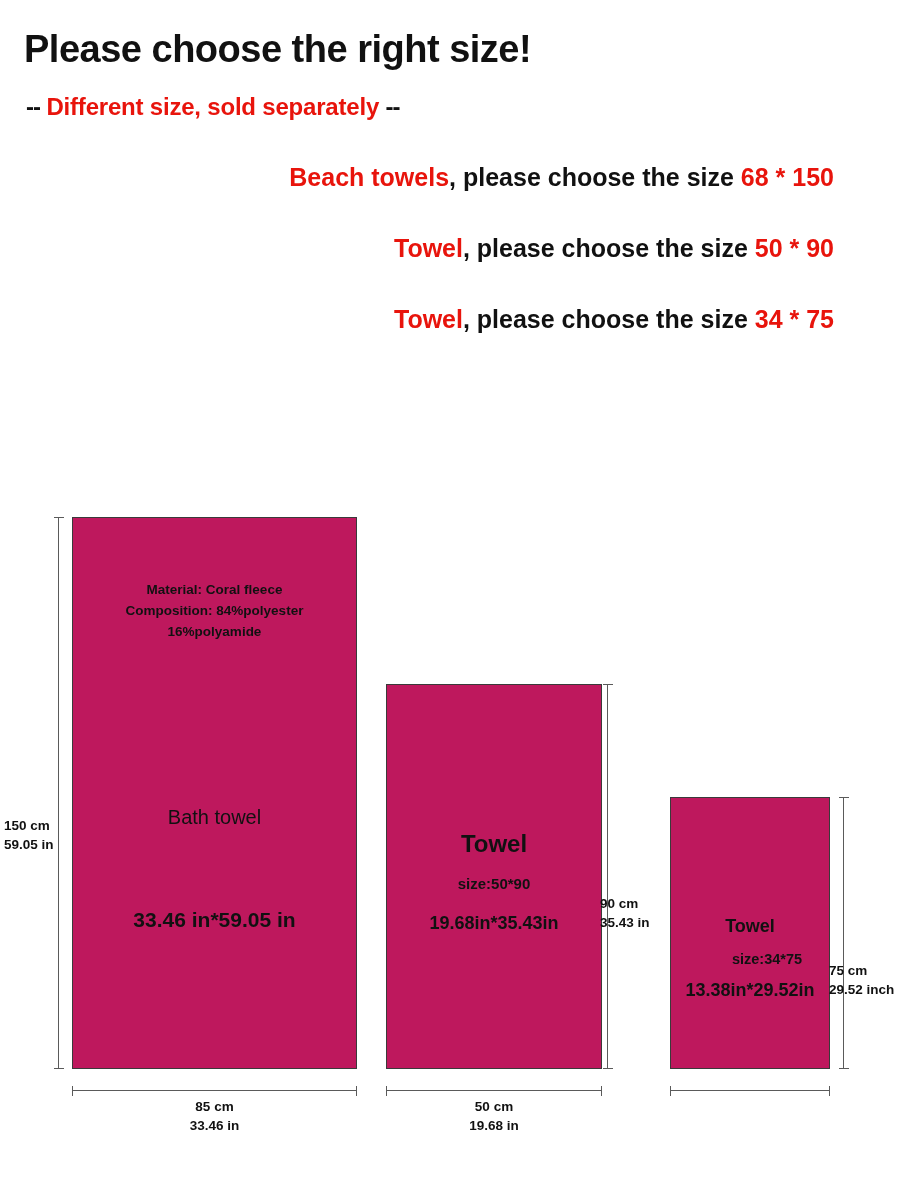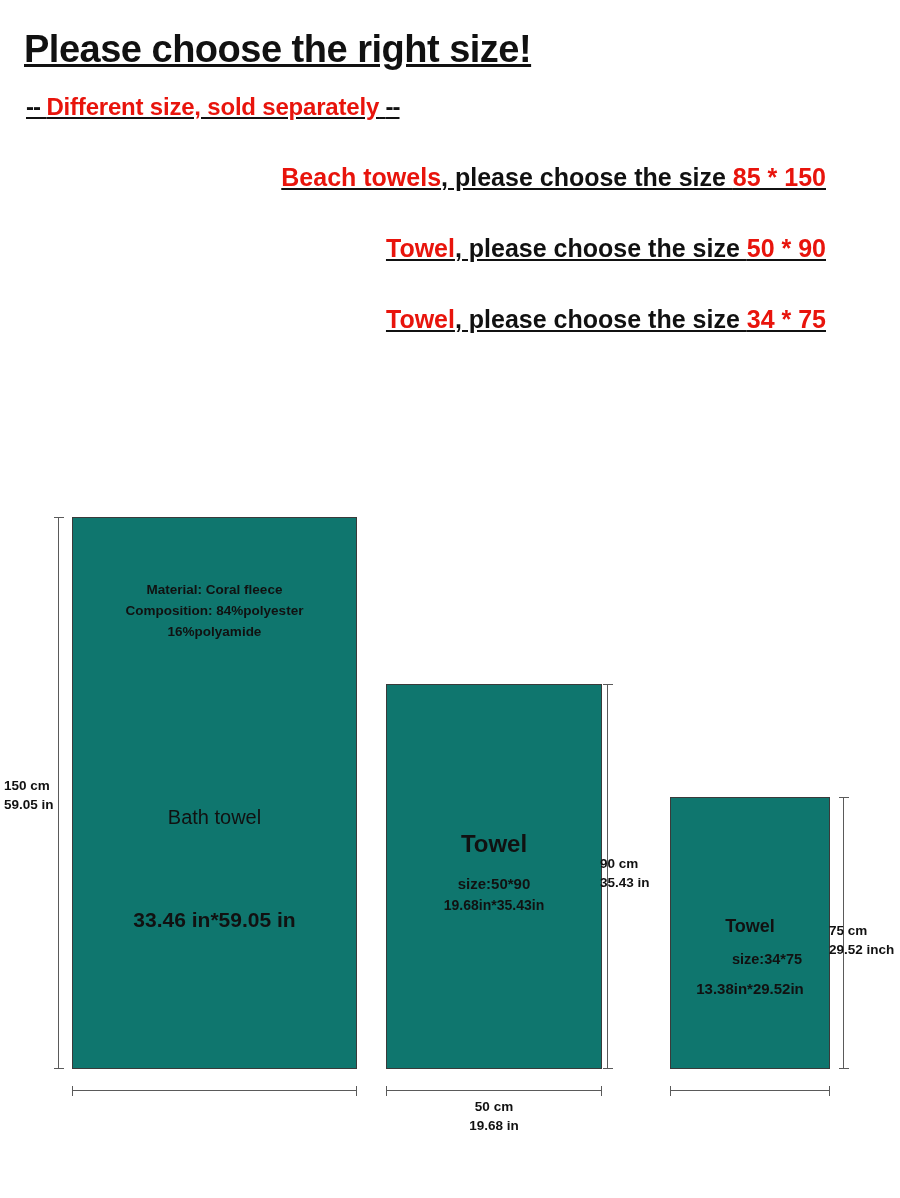--- a/index.html
+++ b/index.html
@@ -11,22 +11,21 @@
     height: 1198px;
     background: #ffffff;
     font-family: "Liberation Sans", sans-serif;
     color: #111111;
     position: relative;
     overflow: hidden;
   }
 
   
   .headings {
-    padding: 28px 16px 0 0;
-    text-decoration: underline;
+    padding: 28px 8px 0 0;
   }
   .title {
     font-size: 38px;
     font-weight: bold;
     color: #111111;
     margin: 0 0 0 24px;
     letter-spacing: -0.5px;
   }
   .subtitle {
     margin: 22px 0 0 26px;
@@ -58,21 +57,21 @@
   
   .diagram {
     position: absolute;
     left: 0;
     top: 480px;
     width: 900px;
     height: 700px;
   }
   .towel {
     position: absolute;
-    background: #0f766e;
+    background: #be185d;
     border: 1px solid #3a3a3a;
     box-sizing: border-box;
   }
   
   #towel-large {
     left: 72px;
     top: 37px;
     width: 285px;
     height: 552px;
   }
@@ -112,25 +111,25 @@
     right: 0;
     text-align: center;
     color: #111111;
   }
   #large-name   { top: 288px; font-size: 20px; font-weight: normal; }
   #large-size   { top: 333px; font-size: 21px; font-weight: bold; }
   #large-inch   { top: 390px; font-size: 21px; font-weight: bold; }
 
   #med-name   { top: 145px; font-size: 24px; font-weight: bold; }
   #med-size   { top: 190px; font-size: 15px; font-weight: bold; }
-  #med-inch   { top: 212px; font-size: 14px; font-weight: bold; }
+  #med-inch   { top: 228px; font-size: 18px; font-weight: bold; }
 
   #small-name   { top: 118px; font-size: 18px; font-weight: bold; }
   #small-size   { top: 153px; font-size: 14.5px; font-weight: bold; margin-left: 34px; }
-  #small-inch   { top: 182px; font-size: 15px; font-weight: bold; }
+  #small-inch   { top: 182px; font-size: 18px; font-weight: bold; }
 
   
   .dim-v {
     position: absolute;
     border-left: 1px solid #5a5a5a;
   }
   .dim-v::before, .dim-v::after {
     content: "";
     position: absolute;
     left: -5px;
@@ -156,36 +155,36 @@
 
   .dim-label {
     position: absolute;
     font-size: 13.5px;
     font-weight: bold;
     line-height: 1.4;
     color: #111111;
     white-space: nowrap;
   }
   .dim-label.center { text-align: center; }
-  .dim-label.left   { text-align: left; }
+  .dim-label.left   { text-align: left; margin-top: 40px; }
 </style>
 </head>
 <body>
 
 <div class="headings">
   <h1 class="title">Please choose the right size!</h1>
 
   <div class="subtitle">
     <span class="dash">--</span>
     <span>Different size, sold separately</span>
     <span class="dash">--</span>
   </div>
 
   <div class="line l1">
-    <span class="red">Beach towels</span><span>, please choose the size </span><span class="red">85 * 150</span>
+    <span class="red">Beach towels</span><span>, please choose the size </span><span class="red">68 * 150</span>
   </div>
 
   <div class="line l2">
     <span class="red">Towel</span><span>, please choose the size </span><span class="red">50 * 90</span>
   </div>
 
   <div class="line l3">
     <span class="red">Towel</span><span>, please choose the size </span><span class="red">34 * 75</span>
   </div>
 </div>
@@ -202,20 +201,24 @@
     <div class="label-center" id="large-inch">33.46 in*59.05 in</div>
   </div>
 
   <div class="dim-v" style="left:58px; top:37px; height:552px;"></div>
   <div class="dim-label left" style="left:4px; top:297px;">
     <span>150 cm</span><br>
     <span>59.05 in</span>
   </div>
 
   <div class="dim-h" style="left:72px; top:610px; width:285px;"></div>
+  <div class="dim-label center" style="left:72px; top:618px; width:285px;">
+    <span>85 cm</span><br>
+    <span>33.46 in</span>
+  </div>
 
   <div class="towel" id="towel-medium">
     <div class="label-center" id="med-name">Towel</div>
     <div class="label-center" id="med-size">size:50*90</div>
     <div class="label-center" id="med-inch">19.68in*35.43in</div>
   </div>
 
   <div class="dim-v" style="left:607px; top:204px; height:385px;"></div>
   <div class="dim-label left" style="left:600px; top:375px;">
     <span>90 cm</span><br>

